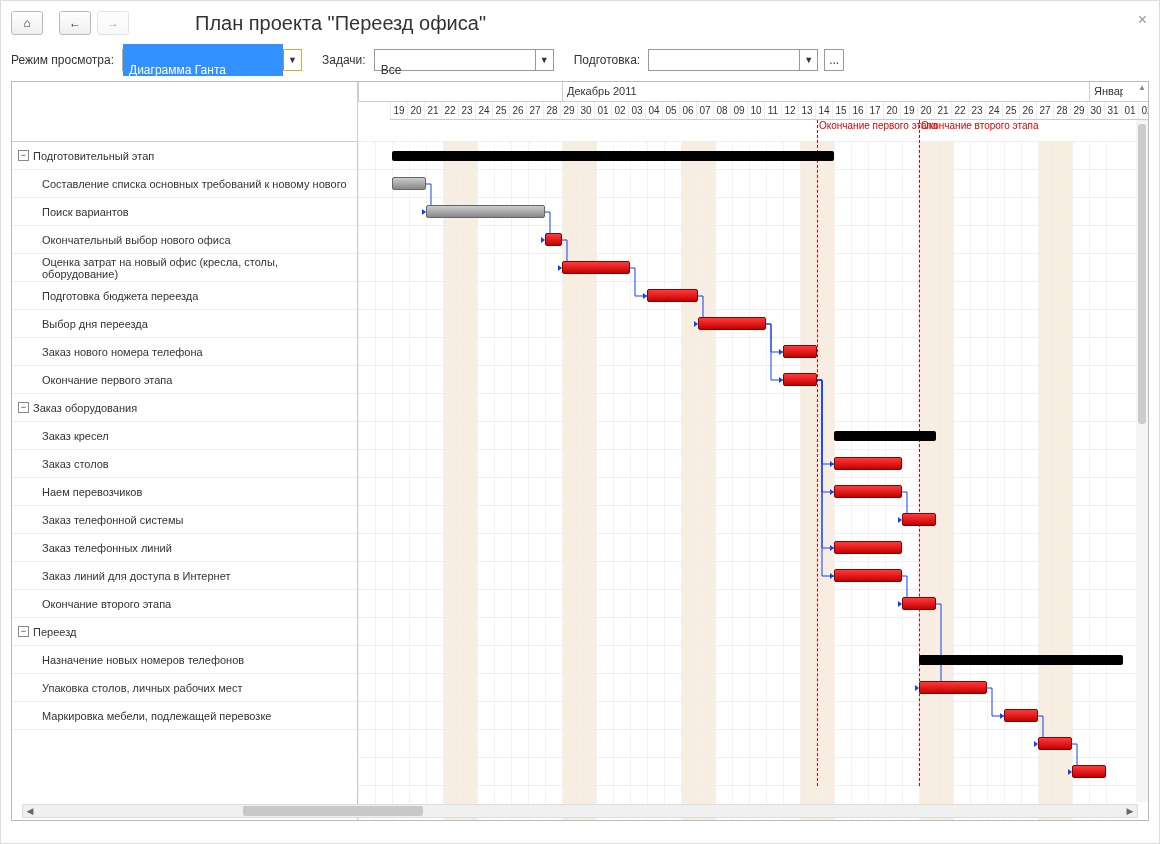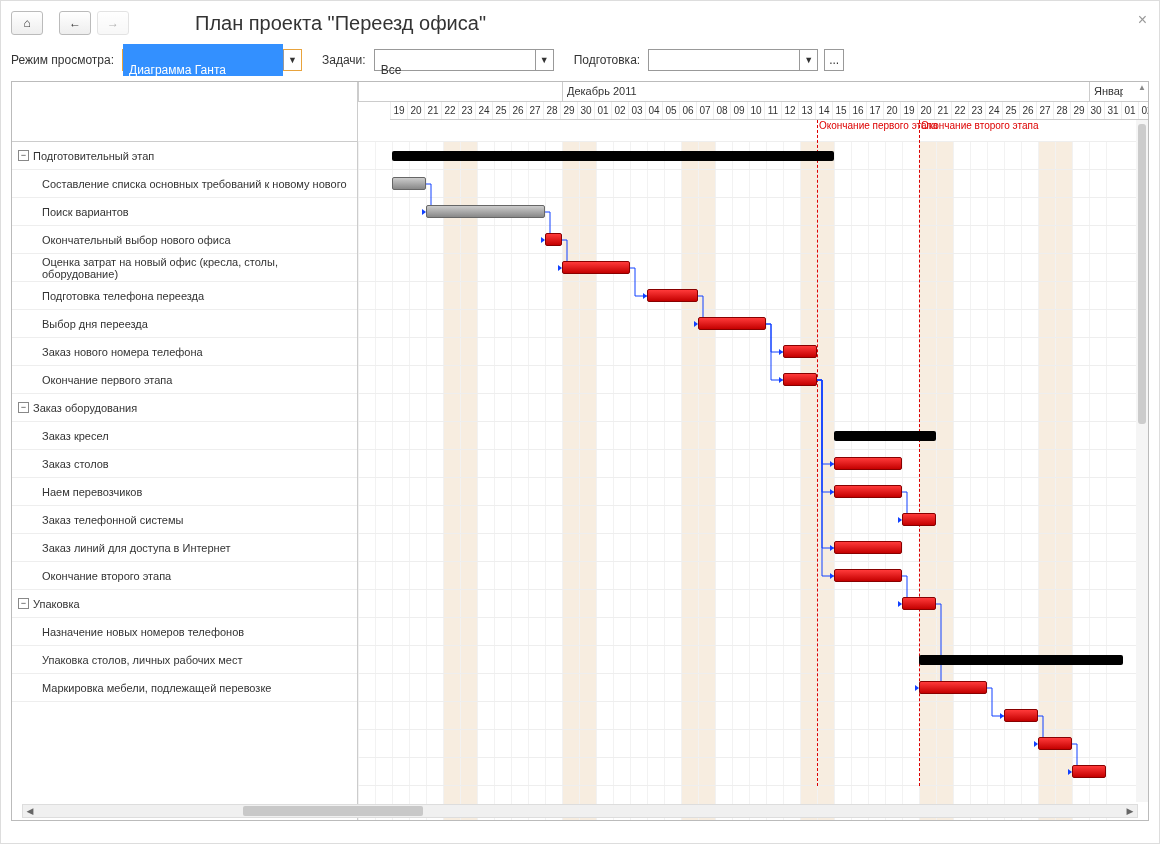--- a/index.html
+++ b/index.html
@@ -360,21 +360,21 @@
             <div class="task-row">
               <span class="indent1">Поиск вариантов</span>
             </div>
             <div class="task-row">
               <span class="indent1">Окончательный выбор нового офиса</span>
             </div>
             <div class="task-row">
               <span class="indent1">Оценка затрат на новый офис (кресла, столы, оборудование)</span>
             </div>
             <div class="task-row">
-              <span class="indent1">Подготовка телефона переезда</span>
+              <span class="indent1">Подготовка бюджета переезда</span>
             </div>
             <div class="task-row">
               <span class="indent1">Выбор дня переезда</span>
             </div>
             <div class="task-row">
               <span class="indent1">Заказ нового номера телефона</span>
             </div>
             <div class="task-row">
               <span class="indent1">Окончание первого этапа</span>
             </div>
@@ -388,28 +388,31 @@
             <div class="task-row">
               <span class="indent1">Заказ столов</span>
             </div>
             <div class="task-row">
               <span class="indent1">Наем перевозчиков</span>
             </div>
             <div class="task-row">
               <span class="indent1">Заказ телефонной системы</span>
             </div>
             <div class="task-row">
+              <span class="indent1">Заказ телефонных линий</span>
+            </div>
+            <div class="task-row">
               <span class="indent1">Заказ линий для доступа в Интернет</span>
             </div>
             <div class="task-row">
               <span class="indent1">Окончание второго этапа</span>
             </div>
             <div class="task-row group">
               <span class="tree-btn">−</span>
-              <span>Упаковка</span>
+              <span>Переезд</span>
             </div>
             <div class="task-row">
               <span class="indent1">Назначение новых номеров телефонов</span>
             </div>
             <div class="task-row">
               <span class="indent1">Упаковка столов, личных рабочих мест</span>
             </div>
             <div class="task-row">
               <span class="indent1">Маркировка мебели, подлежащей перевозке</span>
             </div>

